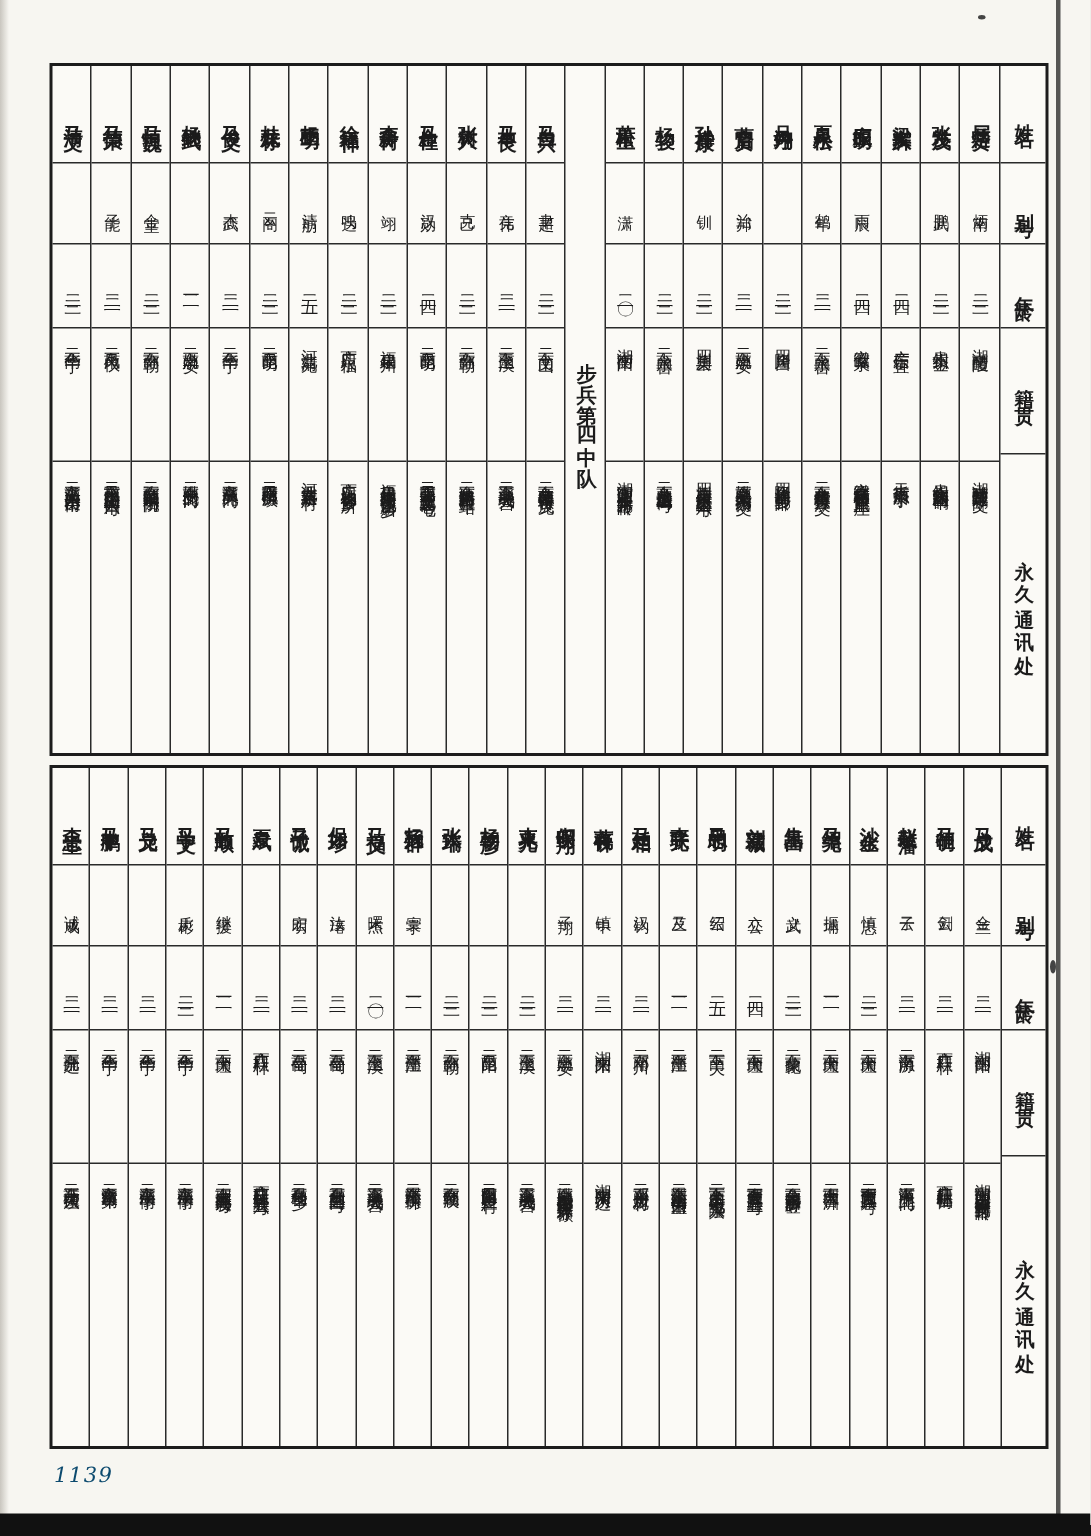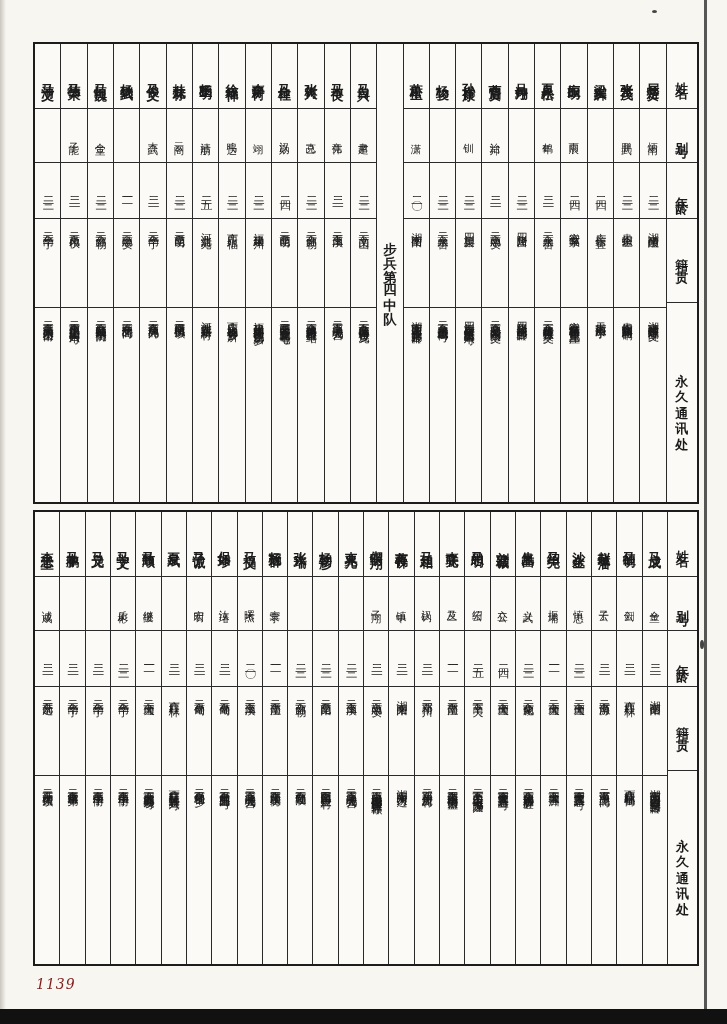--- a/index.html
+++ b/index.html
@@ -27,21 +27,21 @@
   .t-name{font-size:13px;font-weight:700;letter-spacing:2px;}
   .t-alias{font-size:10.5px;letter-spacing:2px;}
   .t-age{font-size:11.5px;letter-spacing:3px;}
   .t-origin{font-size:11px;letter-spacing:1.5px;}
   .t-addr{font-size:11px;letter-spacing:1px;}
   .t-hdr{font-size:13px;font-weight:700;letter-spacing:4px;}
   .t-hdr-sp{font-size:13px;font-weight:700;letter-spacing:12px;}
   .t-hdr-addr{font-size:13px;font-weight:700;letter-spacing:16px;}
   .labelcol{flex:1 1 0;display:flex;align-items:center;justify-content:center;border-left:1px solid #2a2a2a;}
   .t-unit{font-size:13.5px;font-weight:700;letter-spacing:14px;}
-  .pageno{position:absolute;left:36px;top:976px;font-family:"DejaVu Serif",serif;font-size:14px;font-style:italic;color:#7f1d1d;letter-spacing:1px;}
+  .pageno{position:absolute;left:36px;top:976px;font-family:"DejaVu Serif",serif;font-size:14px;font-style:italic;color:#0c4a6e;letter-spacing:1px;}
 </style>
 </head>
 <body>
 
 <div class="page">
 
   <div class="vtable" style="left:33px;top:42px;width:662px;height:458px;">
     <div class="col hdr">
       <div class="cell r-name">
           <span class="vtxt t-hdr">姓名</span>

